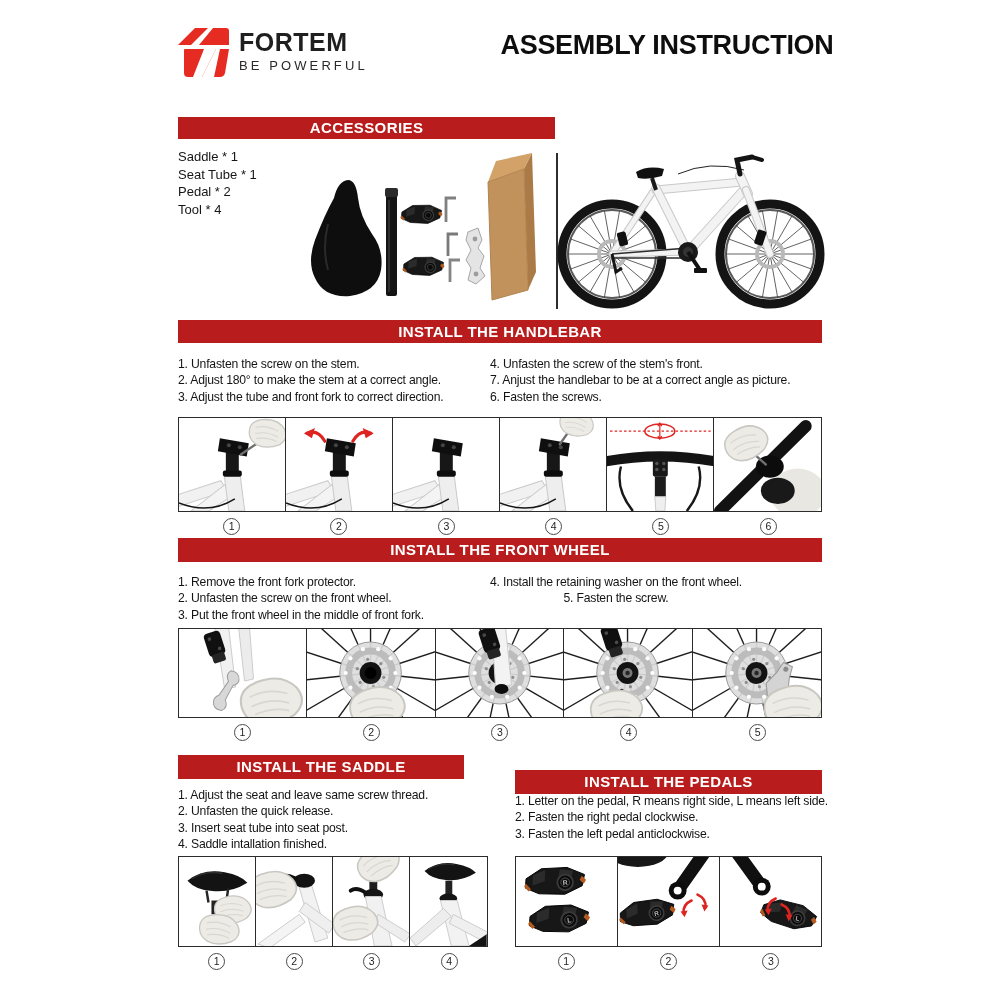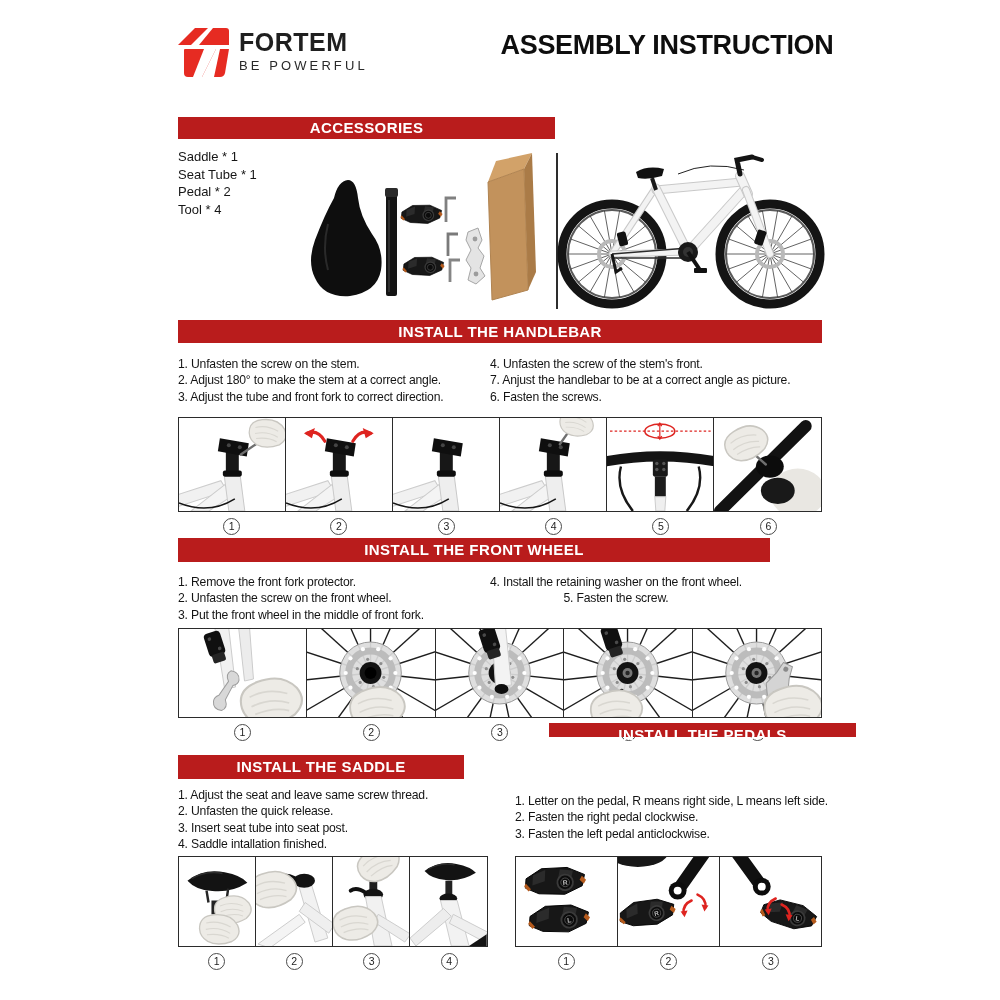--- a/index.html
+++ b/index.html
@@ -282,21 +282,21 @@
   </div>
   <div class="numrow" style="left:178px;top:516px;width:644px;">
     <div class="numcell"><span class="circ">1</span></div>
     <div class="numcell"><span class="circ">2</span></div>
     <div class="numcell"><span class="circ">3</span></div>
     <div class="numcell"><span class="circ">4</span></div>
     <div class="numcell"><span class="circ">5</span></div>
     <div class="numcell"><span class="circ">6</span></div>
   </div>
 
-  <div class="bar" style="left:178px;top:538px;width:592px;height:24px;line-height:24px;">INSTALL THE FRONT WHEEL</div>
+  <div class="bar" style="left:178px;top:538px;width:644px;height:24px;line-height:24px;">INSTALL THE FRONT WHEEL</div>
 
   <div class="steps" style="left:178px;top:574px;">
     <div>1. Remove the front fork protector.</div>
     <div>2. Unfasten the screw on the front wheel.</div>
     <div>3. Put the front wheel in the middle of front fork.</div>
   </div>
   <div class="steps" style="left:490px;top:574px;text-align:center;">
     <div>4. Install the retaining washer on the front wheel.</div>
     <div>5. Fasten the screw.</div>
   </div>
@@ -594,21 +594,21 @@
         </svg>
       </div>
   </div>
   <div class="numrow" style="left:178px;top:951px;width:310px;">
     <div class="numcell"><span class="circ">1</span></div>
     <div class="numcell"><span class="circ">2</span></div>
     <div class="numcell"><span class="circ">3</span></div>
     <div class="numcell"><span class="circ">4</span></div>
   </div>
 
-  <div class="bar" style="left:515px;top:723px;width:307px;height:14px;line-height:24px;margin-left:34px;">INSTALL THE PEDALS</div>
+  <div class="bar" style="left:515px;top:770px;width:307px;height:24px;line-height:24px;">INSTALL THE PEDALS</div>
   <div class="steps" style="left:515px;top:793px;">
     <div>1. Letter on the pedal, R means right side, L means left side.</div>
     <div>2. Fasten the right pedal clockwise.</div>
     <div>3. Fasten the left pedal anticlockwise.</div>
   </div>
   <div class="figrow" style="left:515px;top:856px;width:307px;height:91px;">
     <div class="panel">
         <svg viewBox="0 0 102 90" preserveAspectRatio="none">
           <g transform="translate(40 24) rotate(-7) scale(0.92)">
 <path d="M-32,-6 L-14,-15 L14,-13 L32,-3 L28,9 L8,16 L-20,12 L-34,4 Z" fill="#171717" stroke="#000000"></path>

